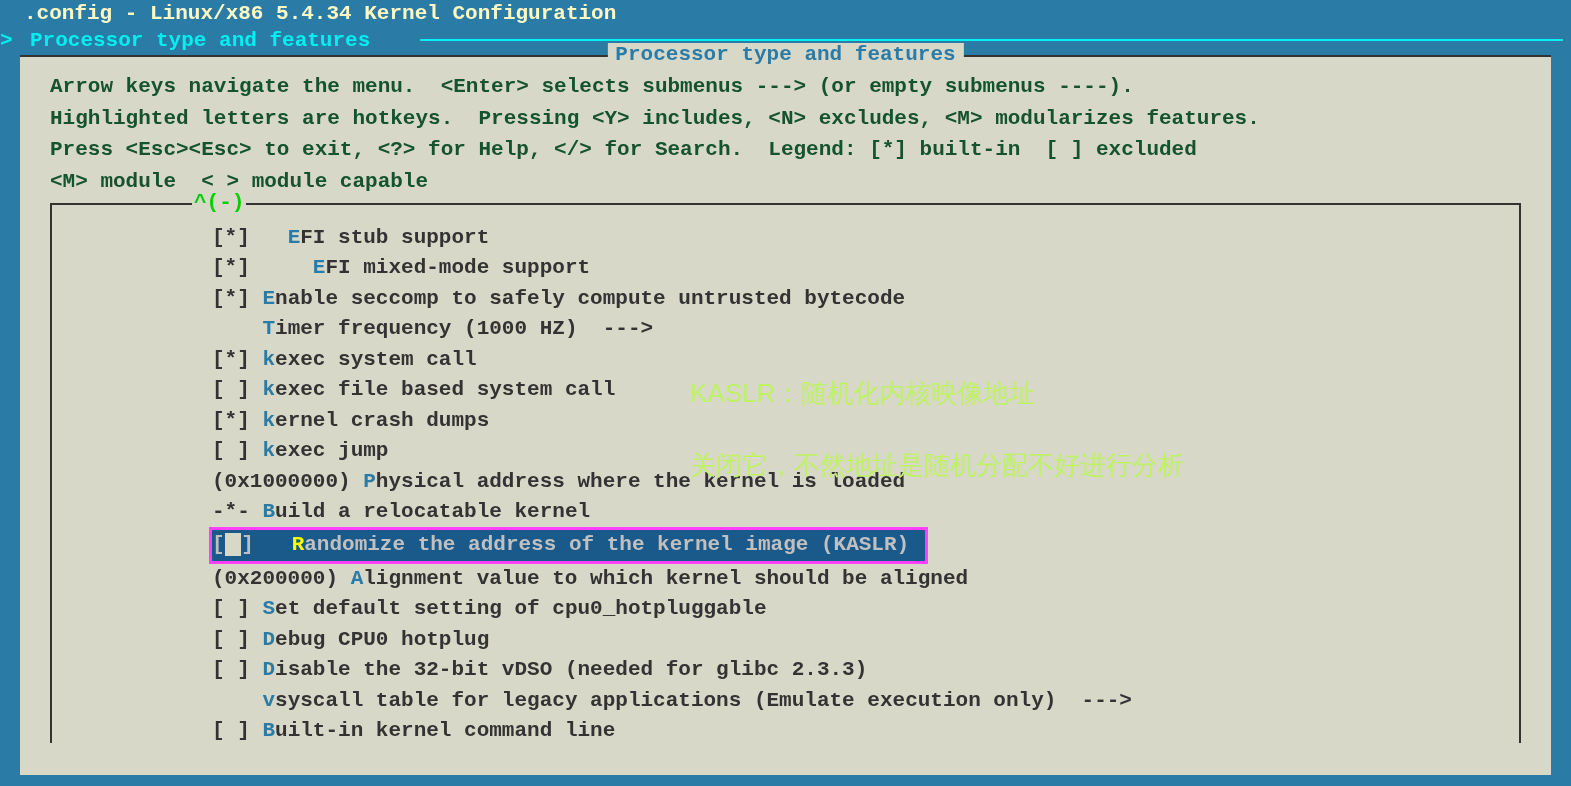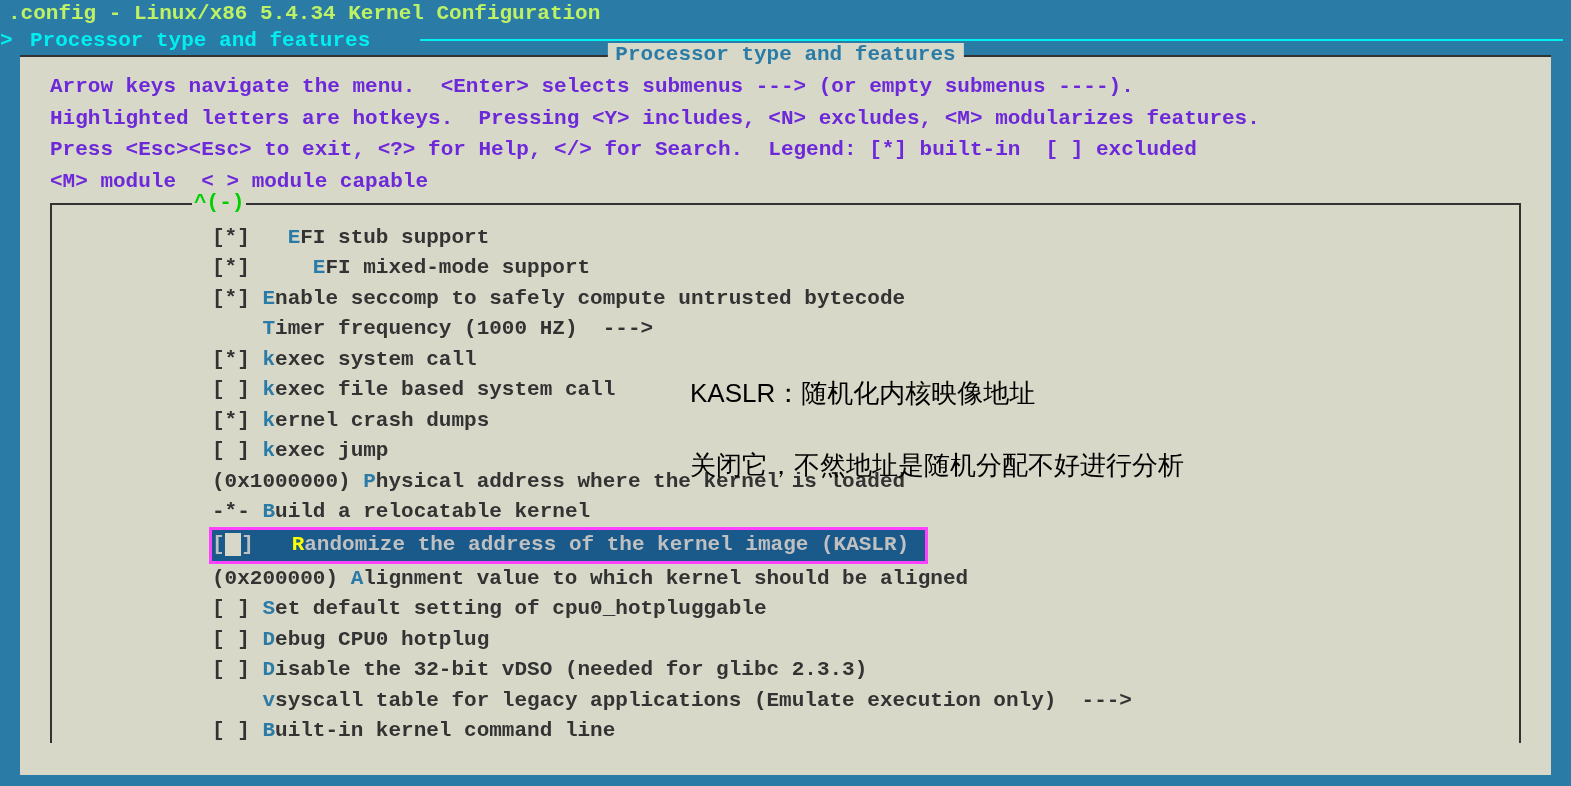--- a/index.html
+++ b/index.html
@@ -7,22 +7,22 @@
     font-family: 'Courier New', monospace;
     font-weight: bold;
     font-size: 21px;
     background: #2b7ba7;
     width: 1571px;
     height: 786px;
     overflow: hidden;
     position: relative;
   }
   .title-bar {
-    color: #bef264;
-    padding: 2px 8px;
+    color: #fef9c3;
+    padding: 2px 24px;
     background: #2b7ba7;
   }
   .breadcrumb {
     color: #00f0f0;
     padding: 2px 0 2px 0;
     background: #2b7ba7;
     position: relative;
     height: 28px;
   }
   .breadcrumb .arrow { position:absolute; left:0; }
@@ -45,21 +45,21 @@
   .panel-title {
     position: absolute;
     top: -14px;
     left: 50%;
     transform: translateX(-50%);
     background: #d8d8c8;
     color: #2b7ba7;
     padding: 0 8px;
   }
   .help-text {
-    color: #6d28d9;
+    color: #14532d;
     padding: 14px 30px 6px 30px;
     line-height: 1.5;
     white-space: pre;
   }
   .inner-box {
     margin: 0 30px 0 30px;
     border-top: 2px solid #333;
     border-left: 2px solid #333;
     border-right: 2px solid #333;
     position: relative;
@@ -93,21 +93,21 @@
     margin-left: -3px;
   }
   .menu-item.selected .checkbox-inner {
     background: #d8d8c8;
     color:#333;
     padding:0 2px;
   }
   .menu-item.selected .hotkey { color: #ffff00; }
   .annotation {
     position: absolute;
-    color: #000000;
+    color: #bef264;
     font-family: 'Microsoft YaHei', sans-serif;
     font-size: 26px;
     font-weight: normal;
   }
   .anno1 { top: 376px; left: 690px; }
   .anno2 { top: 448px; left: 690px; }
 </style>
 </head>
 <body>
 

